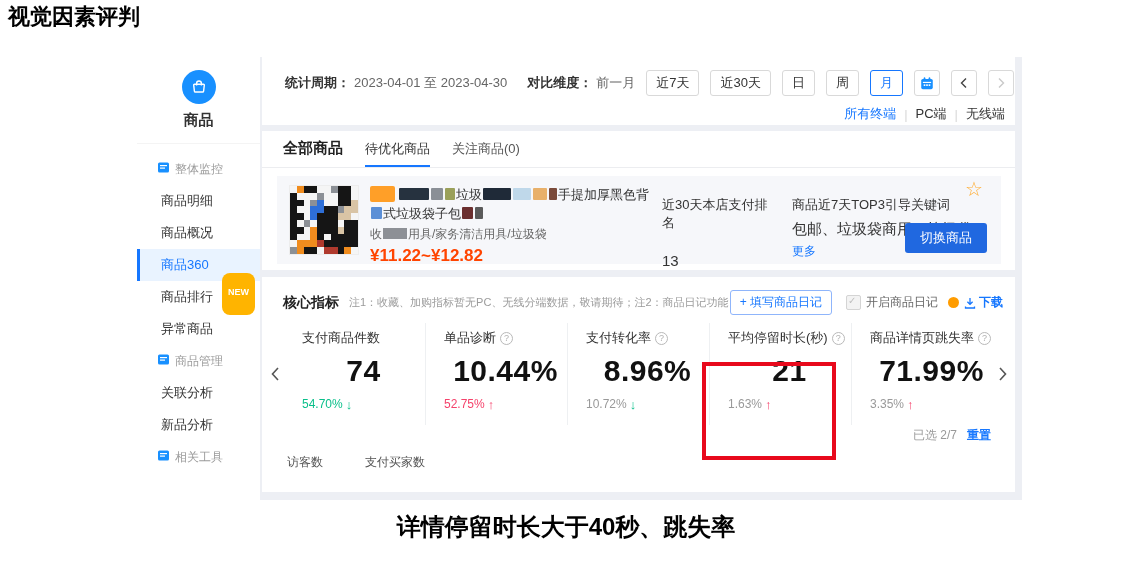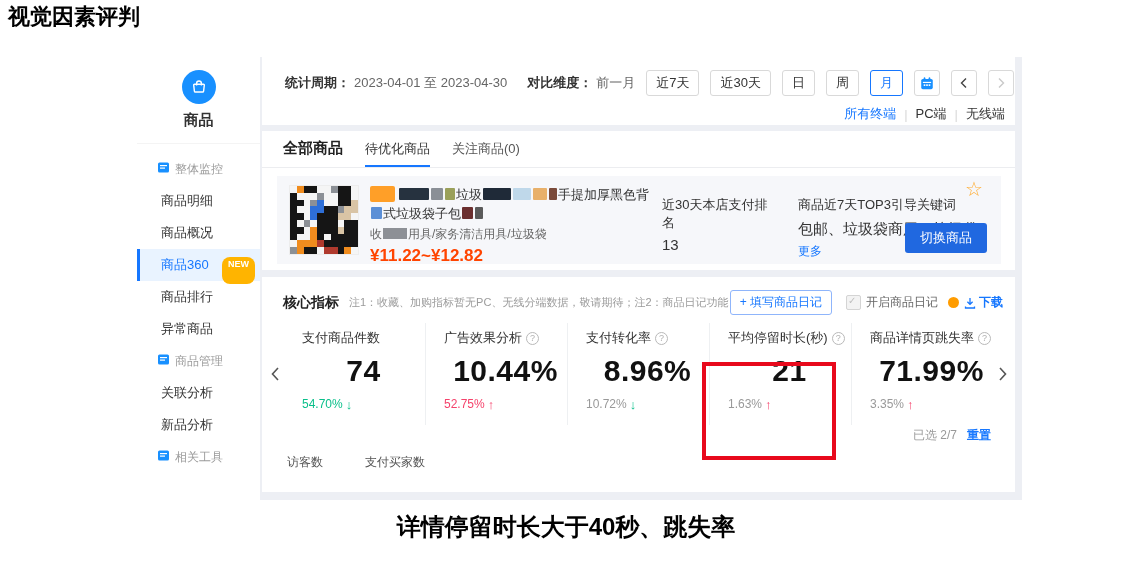--- a/index.html
+++ b/index.html
@@ -11,21 +11,21 @@
   .dash{position:absolute;left:137px;top:57px;width:885px;height:443px;background:#edeff4;}
 
   
   .sidebar{position:absolute;left:0;top:0;width:123px;height:443px;background:#fff;}
   .app{height:73px;text-align:center;padding-top:13px;border-bottom:1px solid #f4f4f4;}
   .app-icon{width:34px;height:34px;border-radius:50%;background:#1890ff;display:inline-flex;align-items:center;justify-content:center;}
   .app-label{margin-top:7px;font-size:15px;font-weight:bold;color:#333;}
   .side-list{padding-top:9px;}
   .side-item{height:32px;line-height:32px;padding-left:24px;font-size:13px;color:#333;cursor:pointer;position:relative;white-space:nowrap;}
   .side-item.active{background:#e9f3ff;color:#1677ff;border-left:3px solid #1677ff;padding-left:21px;}
-  .badge{position:absolute;right:5px;top:8px;height:27px;line-height:15px;background:#ffb400;color:#fff;font-size:9px;font-weight:bold;padding:0 6px;border-radius:8px;}
+  .badge{position:absolute;right:5px;top:24px;height:18px;line-height:15px;background:#ffb400;color:#fff;font-size:9px;font-weight:bold;padding:12px 6px;border-radius:8px;}
   .side-group{height:32px;padding-left:20px;font-size:12px;color:#9b9b9b;display:flex;align-items:center;gap:5px;white-space:nowrap;}
 
   
   .main{position:absolute;left:125px;top:0;width:753px;height:443px;}
   .topbar{position:absolute;left:0;top:0;width:753px;height:68px;background:#fff;}
   .topbar-row1{display:flex;align-items:center;padding:13px 8px 0 23px;}
   .range-info{font-size:13px;color:#666;display:flex;gap:4px;align-items:center;white-space:nowrap;}
   .lbl-b{color:#333;font-weight:bold;}
   .cmp-label{margin-left:16px;}
   .spacer{flex:1;}
@@ -49,22 +49,22 @@
   .prod-strip{position:relative;margin:8px 14px 0 15px;height:88px;box-sizing:border-box;background:#f6f7fa;display:flex;padding:9px 12px;}
   .prod-img{width:70px;height:70px;background:#fff;display:grid;grid-template-rows:repeat(10,1fr);grid-template-columns:repeat(10,1fr);flex-shrink:0;border:1px solid #ededed;box-sizing:border-box;}
   .prod-info{margin-left:11px;width:282px;flex-shrink:0;}
   .prod-title{font-size:13px;line-height:19px;color:#333;height:38px;overflow:hidden;}
   .cens{display:inline-block;height:12px;vertical-align:-1px;margin:0 1px;border-radius:1px;}
   .logo-block{display:inline-block;width:25px;height:16px;background:#ff9f28;border-radius:2px;vertical-align:-3px;margin-right:3px;}
   .prod-cat{font-size:12px;color:#666;margin-top:3px;white-space:nowrap;}
   .cat-cens{display:inline-block;width:24px;height:11px;background:#8d9096;vertical-align:-1px;margin:0 1px;}
   .prod-price{font-size:17px;font-weight:bold;color:#ff4400;margin-top:3px;}
   .prod-rank{margin-left:10px;width:112px;flex-shrink:0;font-size:13px;color:#333;padding-top:11px;}
-  .rank-val{font-size:15px;margin-top:4px;}
-  .prod-kw{margin-left:24px;width:205px;flex-shrink:0;padding-top:11px;font-size:13px;color:#333;}
+  .rank-val{font-size:15px;margin-top:20px;}
+  .prod-kw{margin-left:18px;width:205px;flex-shrink:0;padding-top:11px;font-size:13px;color:#333;}
   .kw-val{font-size:15px;margin-top:6px;white-space:nowrap;}
   .kw-more{font-size:12px;color:#1677ff;margin-top:4px;cursor:pointer;}
   .star{position:absolute;right:18px;top:3px;font-size:20px;color:#ffaf38;cursor:pointer;line-height:1;}
   .switch-btn{position:absolute;right:14px;bottom:11px;background:#2068e0;color:#fff;font-size:13px;padding:6px 15px;border:none;border-radius:3px;cursor:pointer;}
 
   
   .panel-analysis{position:absolute;left:0;top:220px;width:753px;height:215px;background:#fff;overflow:hidden;}
   .an-tabs{height:42px;padding-top:5px;box-sizing:border-box;}
   .metrics-head{display:flex;align-items:center;padding:13px 12px 0 21px;}
   .mh-title{font-size:14px;font-weight:bold;color:#222;white-space:nowrap;}
@@ -361,21 +361,21 @@
                   <span>支付商品件数</span>
                 </div>
                 <div class="m-value">74</div>
                 <div class="m-change chg-green">
                   <span>54.70%</span>
                   <span class="arr arr-green">↓</span>
                 </div>
               </div>
               <div class="mcard">
                 <div class="m-label">
-                  <span>广告效果分析</span>
+                  <span>单品诊断</span>
                   <span class="info-i">?</span>
                 </div>
                 <div class="m-value">10.44%</div>
                 <div class="m-change chg-red">
                   <span>52.75%</span>
                   <span class="arr arr-red">↑</span>
                 </div>
               </div>
               <div class="mcard">
                 <div class="m-label">

